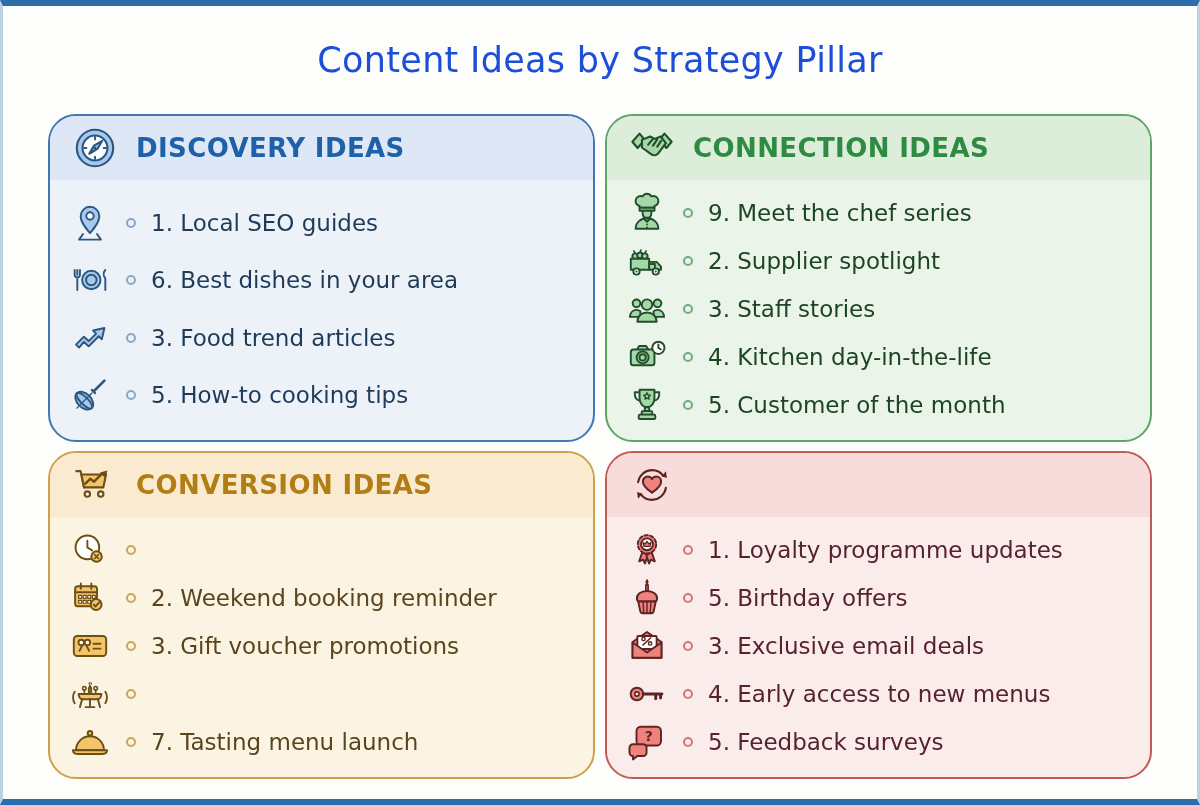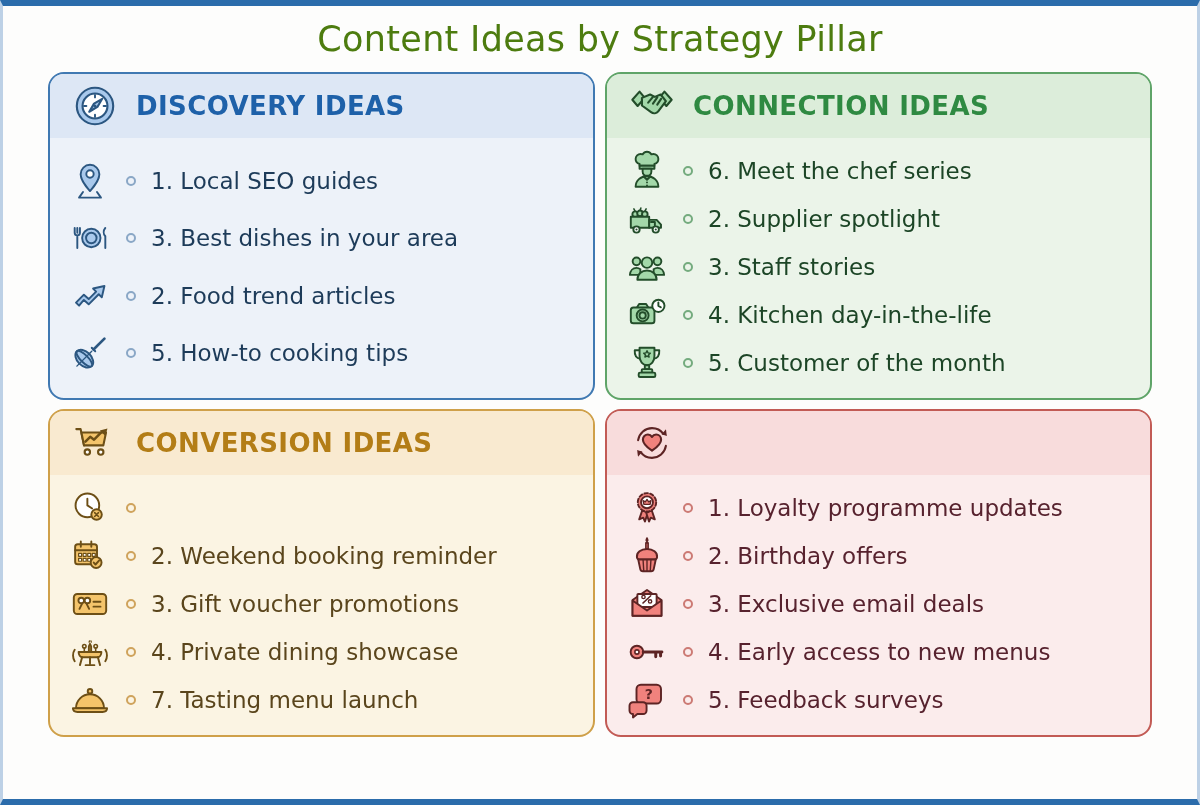--- a/index.html
+++ b/index.html
@@ -4,29 +4,29 @@
 <style>
   html,body{margin:0;padding:0;}
   .page{
     width:1200px;height:805px;box-sizing:border-box;
     border-top:6px solid #2b6cab;border-bottom:6px solid #2b6cab;
     border-left:3px solid #bdd1e6;border-right:3px solid #bdd1e6;
     background:#fdfdfc;font-family:"DejaVu Sans","Liberation Sans",sans-serif;
     overflow:hidden;
   }
   .main-title{
-    margin:0;height:66px;display:flex;align-items:center;justify-content:center;
-    font-size:35px;font-weight:500;color:#4d7c0f;letter-spacing:.3px;
+    margin:0;height:108px;display:flex;align-items:center;justify-content:center;
+    font-size:35px;font-weight:500;color:#1d4ed8;letter-spacing:.3px;
   }
   .grid{
     display:grid;grid-template-columns:1fr 1fr;grid-template-rows:328px 328px;
     gap:9px 10px;padding:0 45px;
   }
   .quad{
-    border:2.5px solid var(--border);border-radius:16px;background:var(--bbg);
+    border:2.5px solid var(--border);border-radius:28px;background:var(--bbg);
     overflow:hidden;display:flex;flex-direction:column;box-sizing:border-box;
   }
   .quad.discovery {--border:#4079b2;--hbg:#dde7f5;--bbg:#edf2f9;--title:#1e61a9;--ink:#2c5781;--fill:#a9c9ec;--text:#1d3b59;--bullet:#8aa7c6;}
   .quad.connection{--border:#5fa468;--hbg:#dcedda;--bbg:#ebf4e9;--title:#2f8a42;--ink:#234d2a;--fill:#a3d8a9;--text:#1c4526;--bullet:#74ab7e;}
   .quad.conversion{--border:#cfa049;--hbg:#f9ead0;--bbg:#fbf4e3;--title:#b37d16;--ink:#6d4f16;--fill:#f4c46b;--text:#5a451c;--bullet:#cfa35c;}
   .quad.retention {--border:#c25b55;--hbg:#f8dcdc;--bbg:#fbecec;--title:#c2332b;--ink:#5d2424;--fill:#f0827d;--text:#57222e;--bullet:#cc7a74;}
   .qheader{
     height:64px;flex:none;background:var(--hbg);
     display:flex;align-items:center;gap:16px;padding:0 20px;
   }
@@ -81,30 +81,30 @@
         <div class="item">
           <span class="icon iicon">
             <svg viewBox="0 0 48 48">
               <path d="M9.5 12.5v5.5M6.5 12.5v5.5c0 1.7 1.3 3 3 3s3-1.3 3-3v-5.5M9.5 21v14.5"></path>
               <circle class="f" cx="25.5" cy="24" r="10.5"></circle>
                 <circle cx="25.5" cy="24" r="6"></circle>
               <path d="M41.5 12.5c-2.4 3-2.4 7 0 9.5V35.5"></path>
             </svg>
           </span>
           <span class="bullet"></span>
-          <span class="label">3. Best dishes in your area</span>
+          <span class="label">6. Best dishes in your area</span>
         </div>
         <div class="item">
           <span class="icon iicon">
             <svg viewBox="0 0 48 48">
               <path class="f" d="M8 31.5L17 22.5 22.5 27.5 31 19 27.5 15.5 40.5 12.5 37.5 25.5 34 22 22.5 33.5 17 28.5 11.5 35z"></path>
             </svg>
           </span>
           <span class="bullet"></span>
-          <span class="label">2. Food trend articles</span>
+          <span class="label">3. Food trend articles</span>
         </div>
         <div class="item">
           <span class="icon iicon">
             <svg viewBox="0 0 48 48">
               <path d="M40.5 7.5L28 20" stroke-width="3"></path>
                 <path d="M26 18l4 4"></path>
               <ellipse class="f" cx="17.5" cy="30.5" rx="8" ry="12" transform="rotate(-45 17.5 30.5)"></ellipse>
               <ellipse cx="17.5" cy="30.5" rx="4.2" ry="12" transform="rotate(-45 17.5 30.5)"></ellipse>
               <path d="M9 39L26 22" stroke-width="1.6"></path>
             </svg>
@@ -134,21 +134,21 @@
               <path class="f" d="M15.5 18v-2c-2.6-.7-4.5-3-4.5-5.7 0-3.2 2.6-5.8 5.8-5.8.8 0 1.6.2 2.3.5C20.2 3 21.9 2 24 2s3.8 1 4.9 3c.7-.3 1.5-.5 2.3-.5 3.2 0 5.8 2.6 5.8 5.8 0 2.7-1.9 5-4.5 5.7v2z"></path>
               <path class="f" d="M15.5 18h17v3.5h-17z"></path>
               <path class="f" d="M19 21.5h10v3c0 2.8-2.2 5-5 5s-5-2.2-5-5z"></path>
               <path class="f" d="M11 42c0-7.2 5.8-12 13-12s13 4.8 13 12z"></path>
               <path d="M20 30l4 4 4-4"></path>
                 <circle class="k" cx="24" cy="37" r="1.1"></circle>
                 <circle class="k" cx="24" cy="40.5" r="1.1"></circle>
             </svg>
           </span>
           <span class="bullet"></span>
-          <span class="label">6. Meet the chef series</span>
+          <span class="label">9. Meet the chef series</span>
         </div>
         <div class="item">
           <span class="icon iicon">
             <svg viewBox="0 0 48 48">
               <path d="M10.5 15.3l-1.5-2.8M16 14.3l1-2.8M21.5 15.3l1.5-2.8" stroke-width="1.8"></path>
               <circle class="f" cx="10.5" cy="18.5" r="3.2"></circle>
                 <circle class="f" cx="16" cy="17.5" r="3.2"></circle>
                 <circle class="f" cx="21.5" cy="18.5" r="3.2"></circle>
               <path class="f" d="M5.5 21.5h21v12.5h-21z"></path>
               <path class="f" d="M26.5 25h8.5l5 5.5v3.5h-13.5z"></path>
@@ -275,21 +275,20 @@
               <path class="f" d="M22.7 24v-6.5l1.3-2.8 1.3 2.8V24"></path>
               <path d="M17.5 24v-4.5M30.5 24v-4.5" stroke-width="1.8"></path>
               <circle cx="17.5" cy="17.5" r="2" stroke-width="1.8"></circle>
                 <circle cx="30.5" cy="17.5" r="2" stroke-width="1.8"></circle>
               <path d="M23 12.8l.4-1.6M25.5 12.8l-.4-1.6" stroke-width="1.5"></path>
               <path class="f" d="M11 24h26c0 3.4-1.8 6-4.5 6h-17c-2.7 0-4.5-2.6-4.5-6z"></path>
               <path d="M24 30v7M19 39h10M15 30l-2.5 9M33 30l2.5 9"></path>
             </svg>
           </span>
           <span class="bullet"></span>
-          <span class="label">4. Private dining showcase</span>
         </div>
         <div class="item">
           <span class="icon iicon">
             <svg viewBox="0 0 48 48">
               <path class="f" d="M8 33.5c0-9 7.2-16 16-16s16 7 16 16z"></path>
               <circle class="f" cx="24" cy="14" r="2.6"></circle>
               <path class="f" d="M4.5 33.5h39c0 2.6-2.1 4.2-5.2 4.2H9.7c-3.1 0-5.2-1.6-5.2-4.2z"></path>
             </svg>
           </span>
           <span class="bullet"></span>
@@ -328,21 +327,21 @@
           <span class="icon iicon">
             <svg viewBox="0 0 48 48">
               <path class="f" d="M24 3.2c1.4 2 1 3.6 0 4.4-1-.8-1.4-2.4 0-4.4z" stroke-width="1.5"></path>
               <rect class="f" x="22.7" y="9" width="2.6" height="7" stroke-width="1.8"></rect>
               <path class="f" d="M12.5 25.5c-.8-5.5 4.7-9.5 11.5-9.5s12.3 4 11.5 9.5c-.3 1.8-1.6 2.5-3.1 2.5h-16.8c-1.5 0-2.8-.7-3.1-2.5z"></path>
               <path class="f" d="M14 28l2.3 11c.3 1.6 1.5 2.5 3 2.5h9.4c1.5 0 2.7-.9 3-2.5L34 28z"></path>
               <path d="M19.5 28.3l.8 13M24 28.3v13M28.5 28.3l-.8 13" stroke-width="1.6"></path>
             </svg>
           </span>
           <span class="bullet"></span>
-          <span class="label">2. Birthday offers</span>
+          <span class="label">5. Birthday offers</span>
         </div>
         <div class="item">
           <span class="icon iicon">
             <svg viewBox="0 0 48 48">
               <path class="f" d="M7.5 19.5L24 8l16.5 11.5v18h-33z"></path>
               <rect class="w" x="13" y="12.5" width="22" height="15" rx="1"></rect>
               <circle cx="20" cy="16" r="1.9" stroke-width="1.6"></circle>
                 <circle cx="27.5" cy="21" r="1.9" stroke-width="1.6"></circle>
               <path d="M28.3 14.5l-9 8.5" stroke-width="1.6"></path>
               <path class="f" d="M7.5 20v17.5h33V20L24 31.5z"></path>

